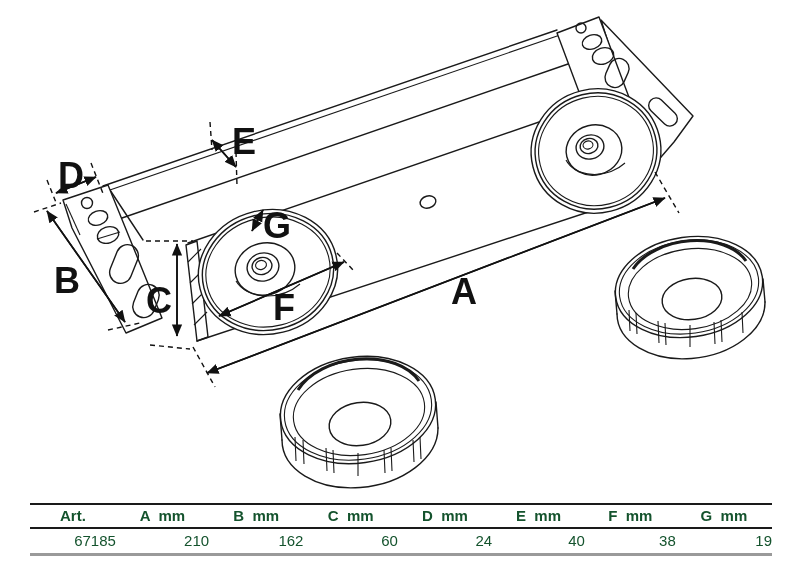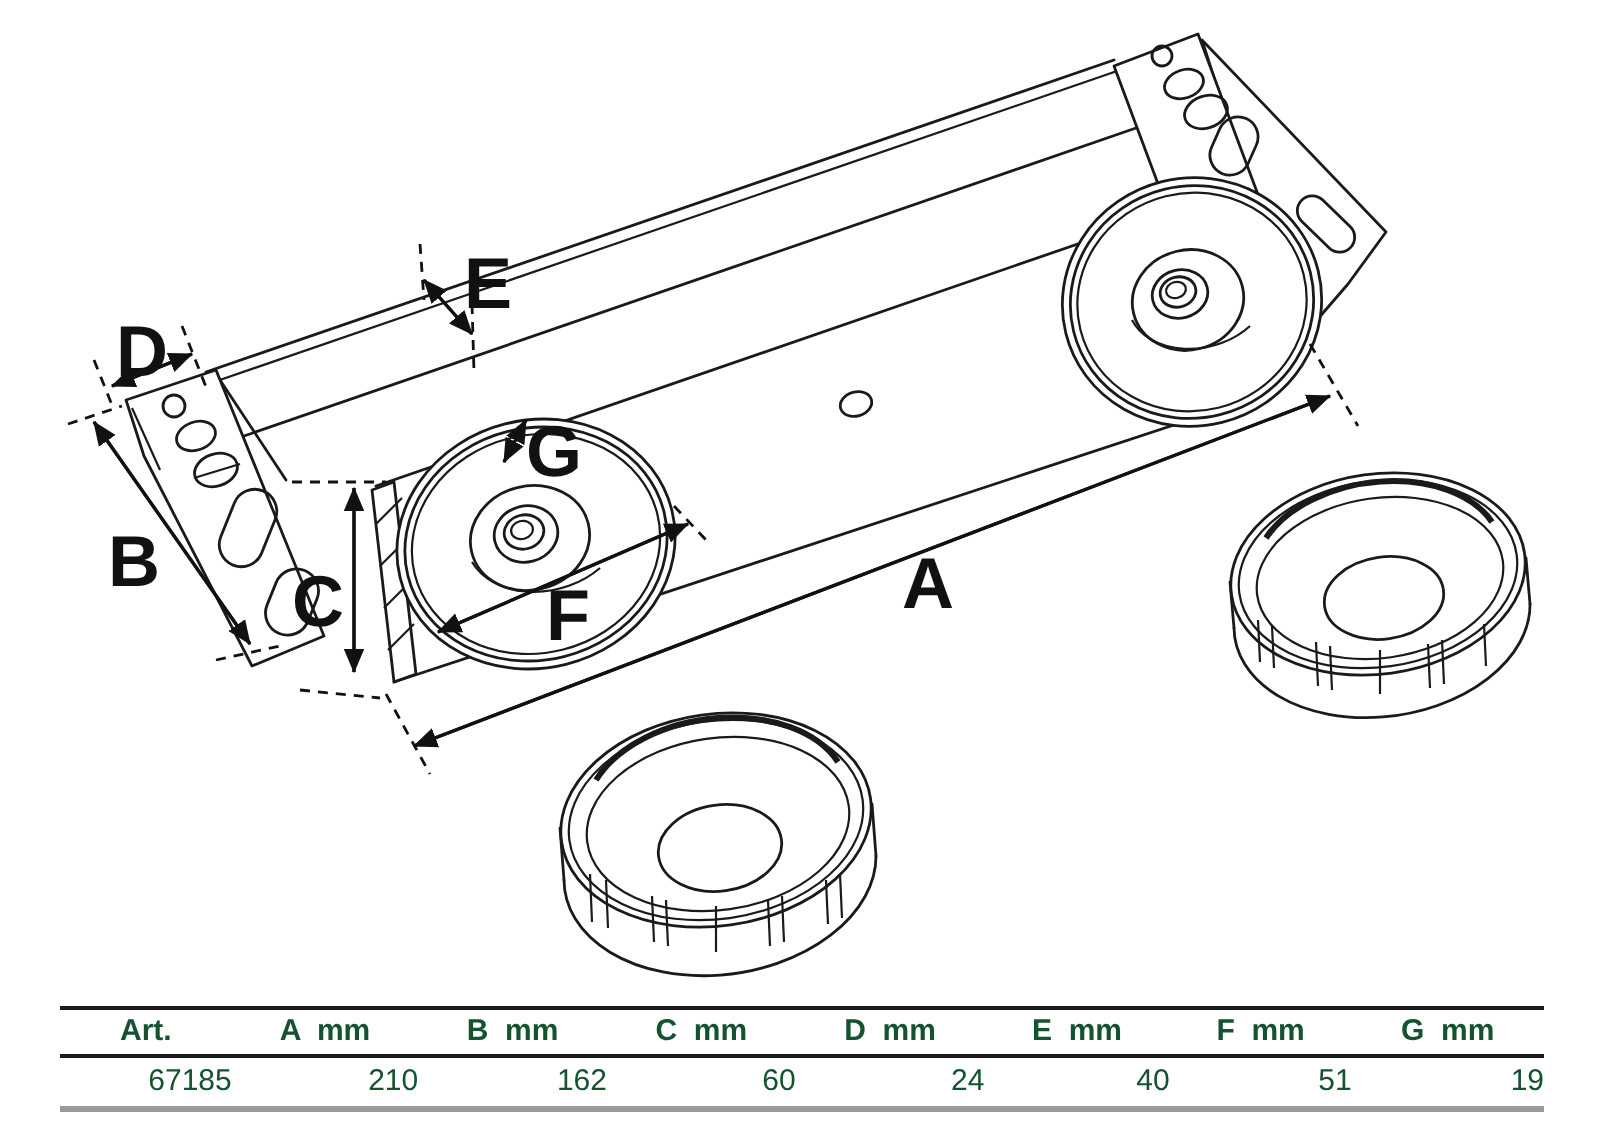--- a/index.html
+++ b/index.html
@@ -202,18 +202,18 @@
       </tr>
     </thead>
     <tbody>
       <tr>
         <td>67185</td>
         <td>210</td>
         <td>162</td>
         <td>60</td>
         <td>24</td>
         <td>40</td>
-        <td>51</td>
+        <td>38</td>
         <td>19</td>
       </tr>
     </tbody>
   </table>
 </div>
 
 </body></html>

